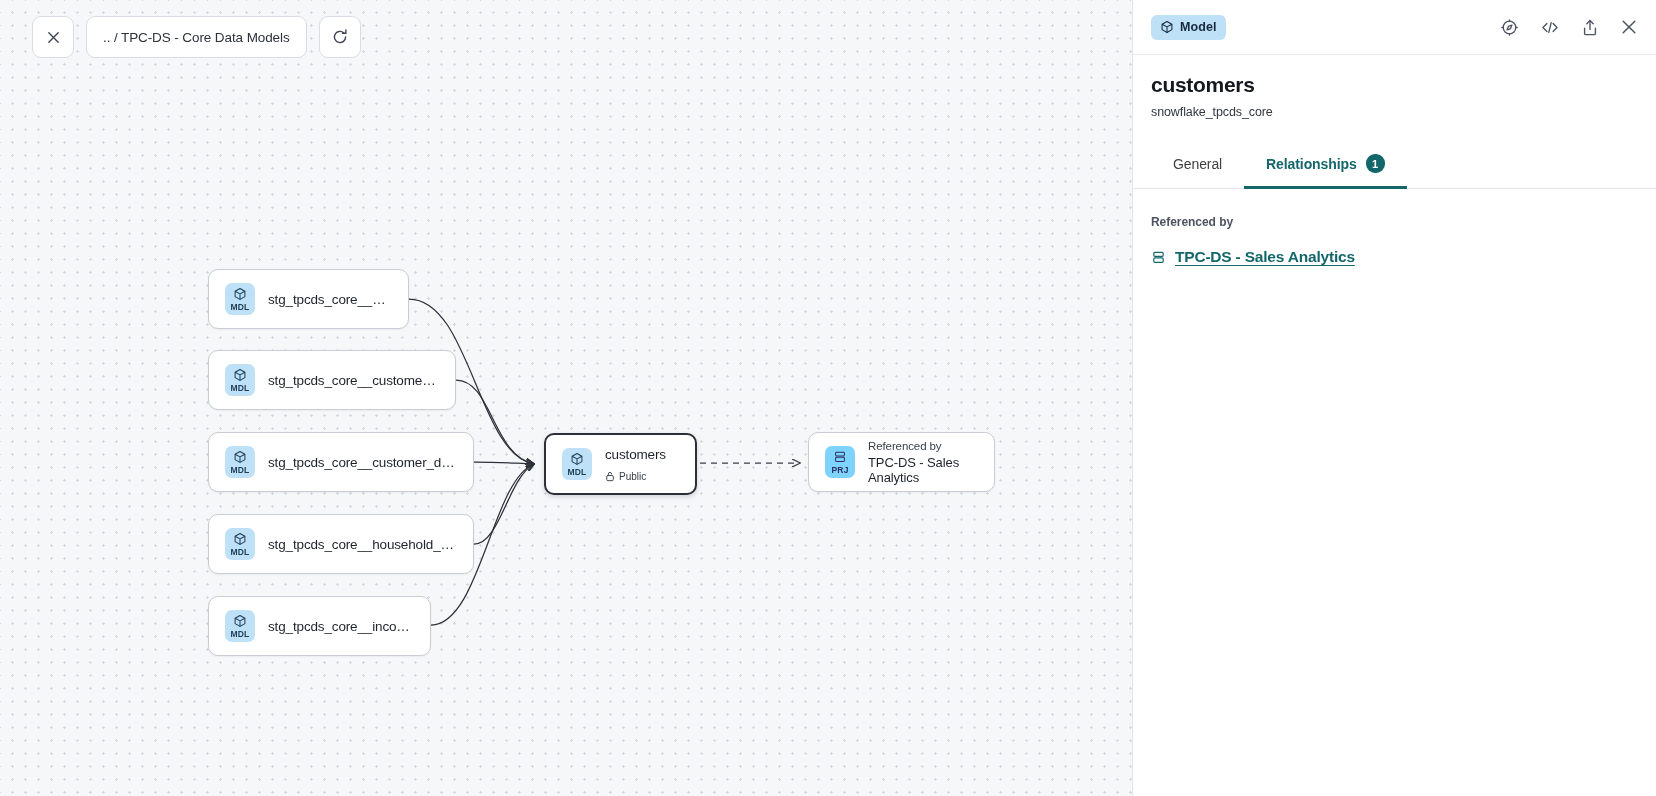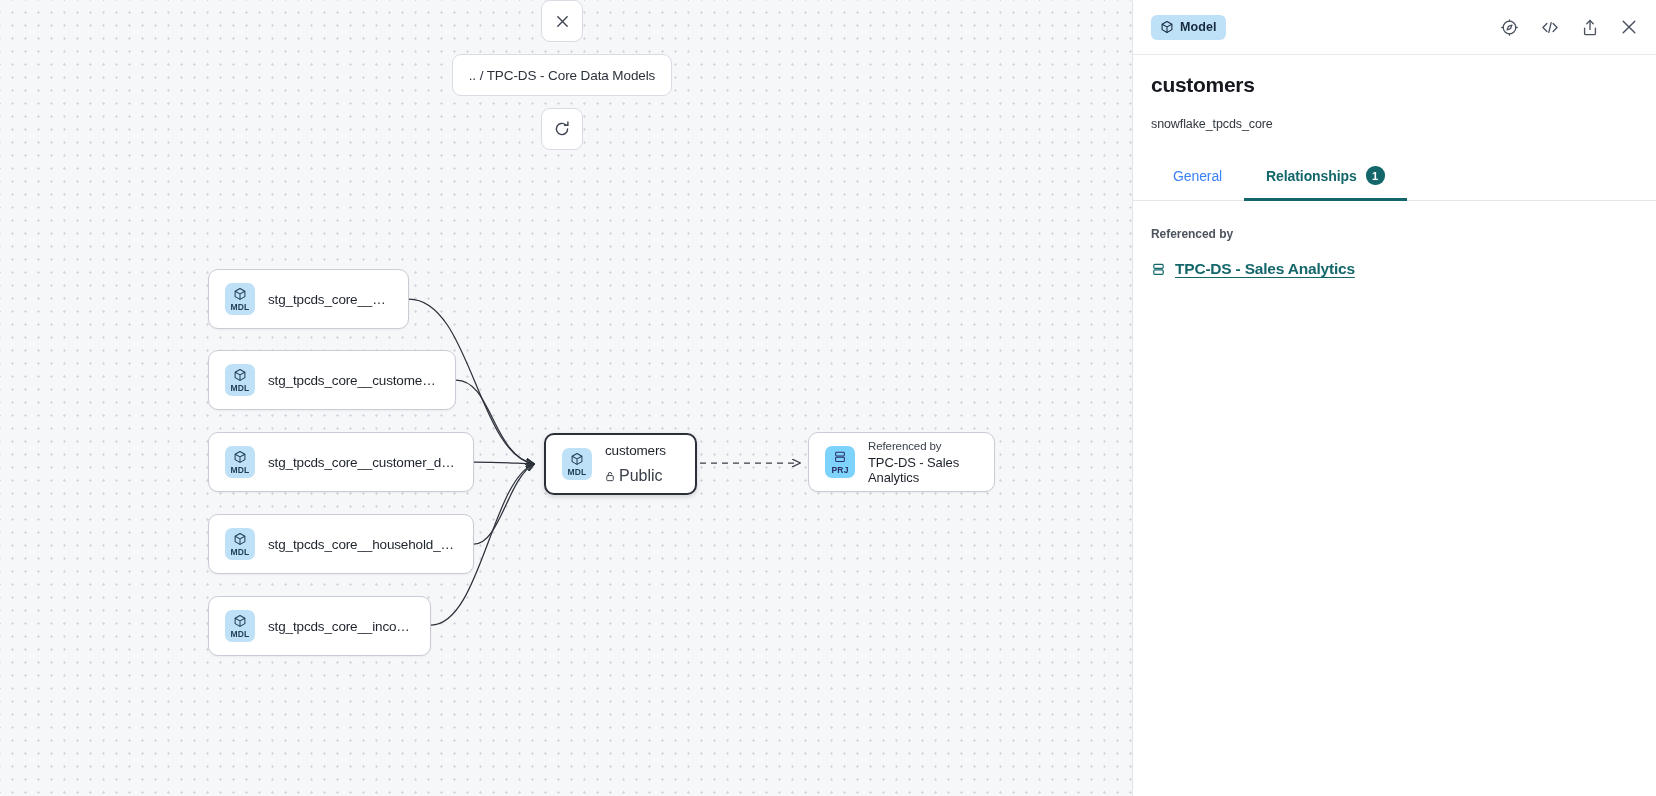--- a/index.html
+++ b/index.html
@@ -18,23 +18,22 @@
     background-color: #f6f7f9;
     background-image: radial-gradient(#d5d8de 1.1px, transparent 1.1px);
     background-size: 13px 13px;
     background-position: 6px 6px;
     overflow: hidden;
     flex: none;
   }
   .toolbar {
     position: absolute; top: 0; left: 0; right: 8px; height: 74px;
     display: flex; align-items: center; gap: 12px;
-    padding: 0 14px;
+    padding: 0 32px;
     z-index: 5;
-    flex-direction: column;
   }
   .tb-btn {
     background: #ffffff; border: 1px solid #d9dce2; border-radius: 9px;
     height: 42px; display: flex; align-items: center; justify-content: center;
     color: #3d4450; cursor: pointer; flex: none;
   }
   .tb-square { width: 42px; }
   .breadcrumb {
     padding: 0 16px; font-size: 13.5px; color: #2c313a; white-space: nowrap;
     letter-spacing: -0.1px;
@@ -73,21 +72,21 @@
   }
   .badge.mdl { background: #bfe1f8; color: #1f3d55; }
   .badge.prj { background: #7dd3fc; color: #2b2f63; }
   .badge-txt { font-size: 8.5px; font-weight: 700; letter-spacing: .2px; margin-top: 1px; }
   .node-body { min-width: 0; }
   .node-title {
     font-size: 13.5px; color: #1d222a; white-space: nowrap;
     overflow: hidden; text-overflow: ellipsis; letter-spacing: -0.15px;
   }
   .node-sub {
-    font-size: 16px; color: #394049; display: flex; align-items: center; gap: 4px;
+    font-size: 10px; color: #394049; display: flex; align-items: center; gap: 4px;
     margin-top: 9px;
   }
   .node-eyebrow { font-size: 11.5px; color: #3b424c; letter-spacing: -0.1px; }
   .node-name2 { font-size: 13px; color: #1d222a; margin-top: 3px; letter-spacing: -0.1px; }
 
   svg.edges { position: absolute; inset: 0; width: 1132px; height: 796px; z-index: 1; }
 
   
   .panel {
     width: 524px; height: 796px; flex: none;
@@ -101,28 +100,28 @@
   }
   .chip {
     background: #bfe1f8; color: #16293c; border-radius: 6px;
     height: 25px; padding: 0 9px; display: flex; align-items: center; gap: 6px;
     font-size: 12.5px; font-weight: 600; letter-spacing: .1px;
   }
   .panel-actions { margin-left: auto; display: flex; align-items: center; gap: 21px; color: #4a5260; }
   .panel-actions .icon { cursor: pointer; }
   .panel-head { padding: 18px 18px 0 18px; }
   .panel-title { font-size: 21px; font-weight: 700; color: #15181e; letter-spacing: -0.3px; }
-  .panel-sub { font-size: 12.5px; color: #32373f; margin-top: 20px; letter-spacing: -0.1px; }
+  .panel-sub { font-size: 12.5px; color: #32373f; margin-top: 8px; letter-spacing: -0.1px; }
   .tabs {
     margin-top: 25px; padding: 0 18px;
     display: flex; gap: 0; border-bottom: 1px solid #e4e6eb;
   }
   .tab {
     display: flex; align-items: center; gap: 9px;
-    padding: 10px 22px 13px; font-size: 14px; color: #3b82f6; cursor: pointer;
+    padding: 10px 22px 13px; font-size: 14px; color: #404040; cursor: pointer;
     border-bottom: 3px solid transparent; margin-bottom: -1px; letter-spacing: -0.1px;
   }
   .tab.active { color: #13676a; font-weight: 700; border-bottom-color: #13676a; }
   .tab-count {
     background: #13676a; color: #ffffff; font-size: 11px; font-weight: 700;
     border-radius: 9px; min-width: 19px; height: 19px; padding: 0 6px;
     display: flex; align-items: center; justify-content: center;
   }
   .panel-body { padding: 26px 18px 0 18px; }
   .section-label { font-size: 12px; font-weight: 700; color: #4d545f; letter-spacing: -0.05px; }

